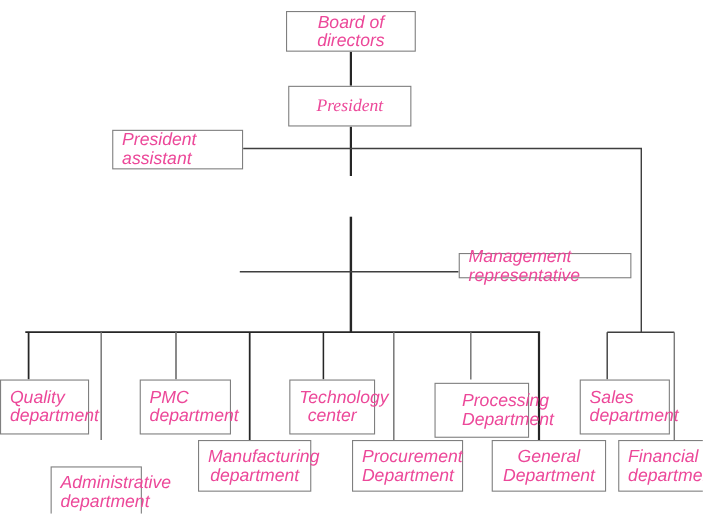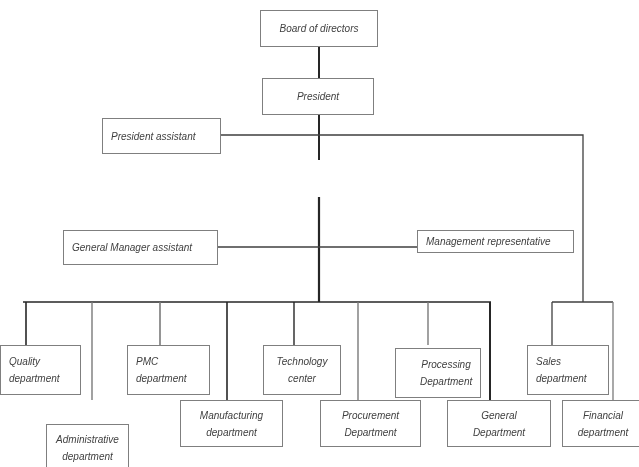--- a/index.html
+++ b/index.html
@@ -29,23 +29,23 @@
     box-sizing: border-box;
     background: #ffffff;
     border: 1px solid #7f7f7f;
     display: flex;
     align-items: center;
     padding: 0 8px;
     z-index: 2;
   }
   .node .node-label {
     font-style: italic;
-    font-size: 10px;
+    font-size: 16px;
     line-height: 17px;
-    color: #404040;
+    color: #ec4899;
     text-align: left;
     width: 100%;
     white-space: pre-line;
   }
   .node.center .node-label {
     text-align: center;
   }
 </style>
 </head>
 <body>
@@ -80,32 +80,29 @@
 
       <path d="M 552 302 L 552 345" stroke="#3f3f3f" stroke-width="1.3"></path>
       <path d="M 613 302 L 613 400" stroke="#7a7a7a" stroke-width="1.3"></path>
     </g>
   </svg>
 
   <div class="node center" style="left:260px; top:10px; width:118px; height:37px;">
     <span class="node-label">Board of directors</span>
   </div>
 
-  <div class="node center" style="left:262px; top:78px; width:112px; height:37px;">
+  <div class="node center" style="left:262px; top:78px; width:112px; height:37px;font-family:Liberation Serif, serif;">
     <span class="node-label">President</span>
   </div>
 
   <div class="node" style="left:102px; top:118px; width:119px; height:36px;">
     <span class="node-label">President assistant</span>
   </div>
 
 
-  <div class="node" style="left:63px; top:230px; width:155px; height:35px;">
-    <span class="node-label">General Manager assistant</span>
-  </div>
 
   <div class="node" style="left:417px; top:230px; width:157px; height:23px;">
     <span class="node-label">Management representative</span>
   </div>
 
   <div class="node" style="left:0px; top:345px; width:81px; height:50px;">
     <span class="node-label">Quality
 department</span>
   </div>
 

